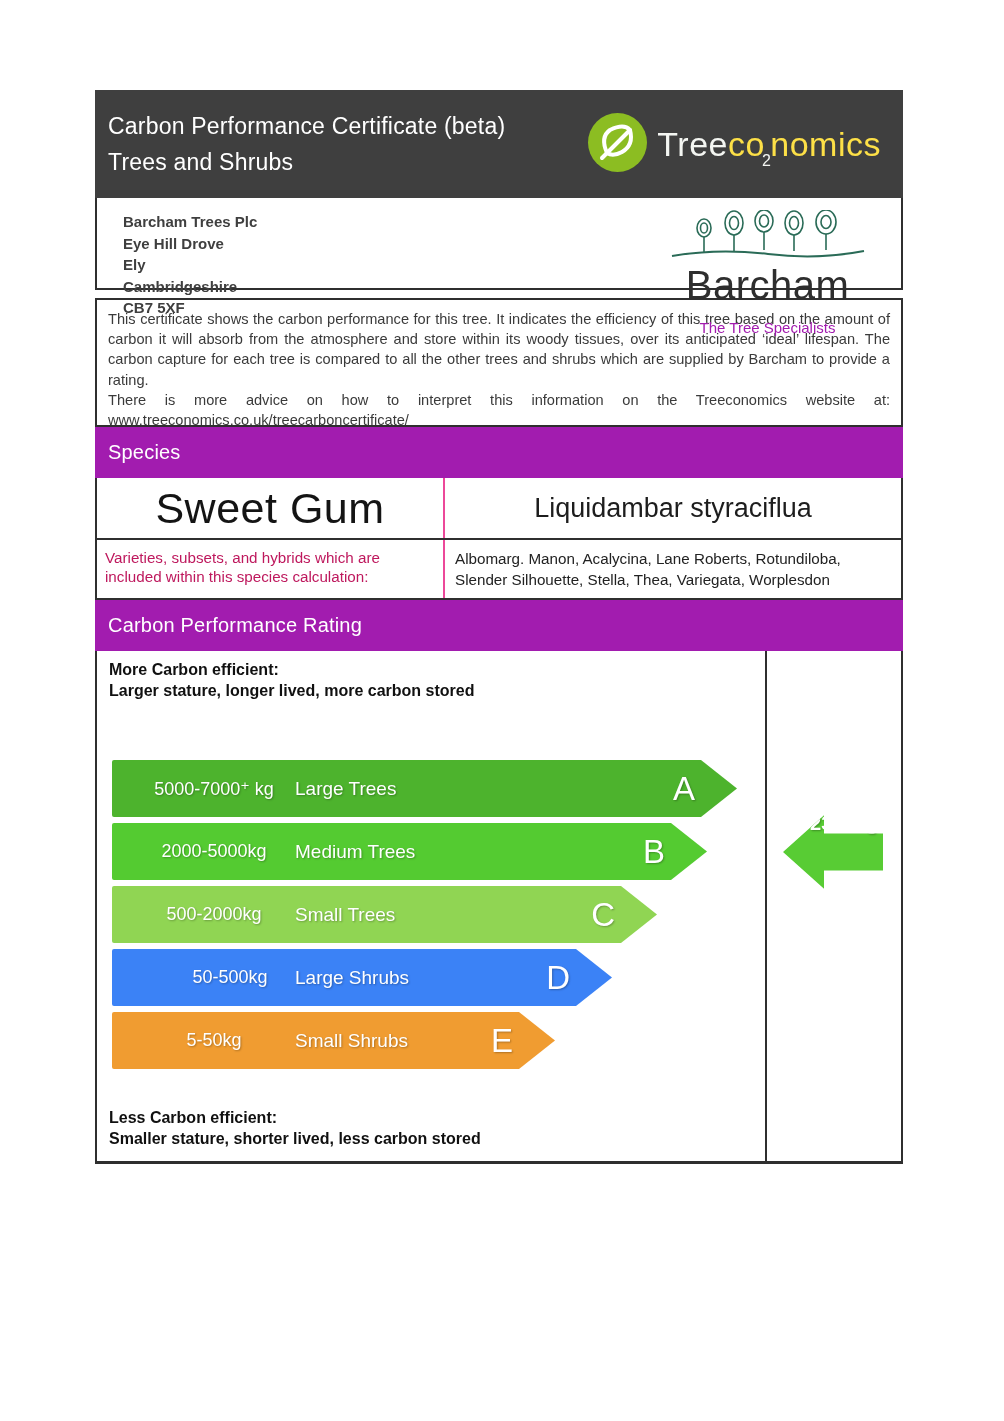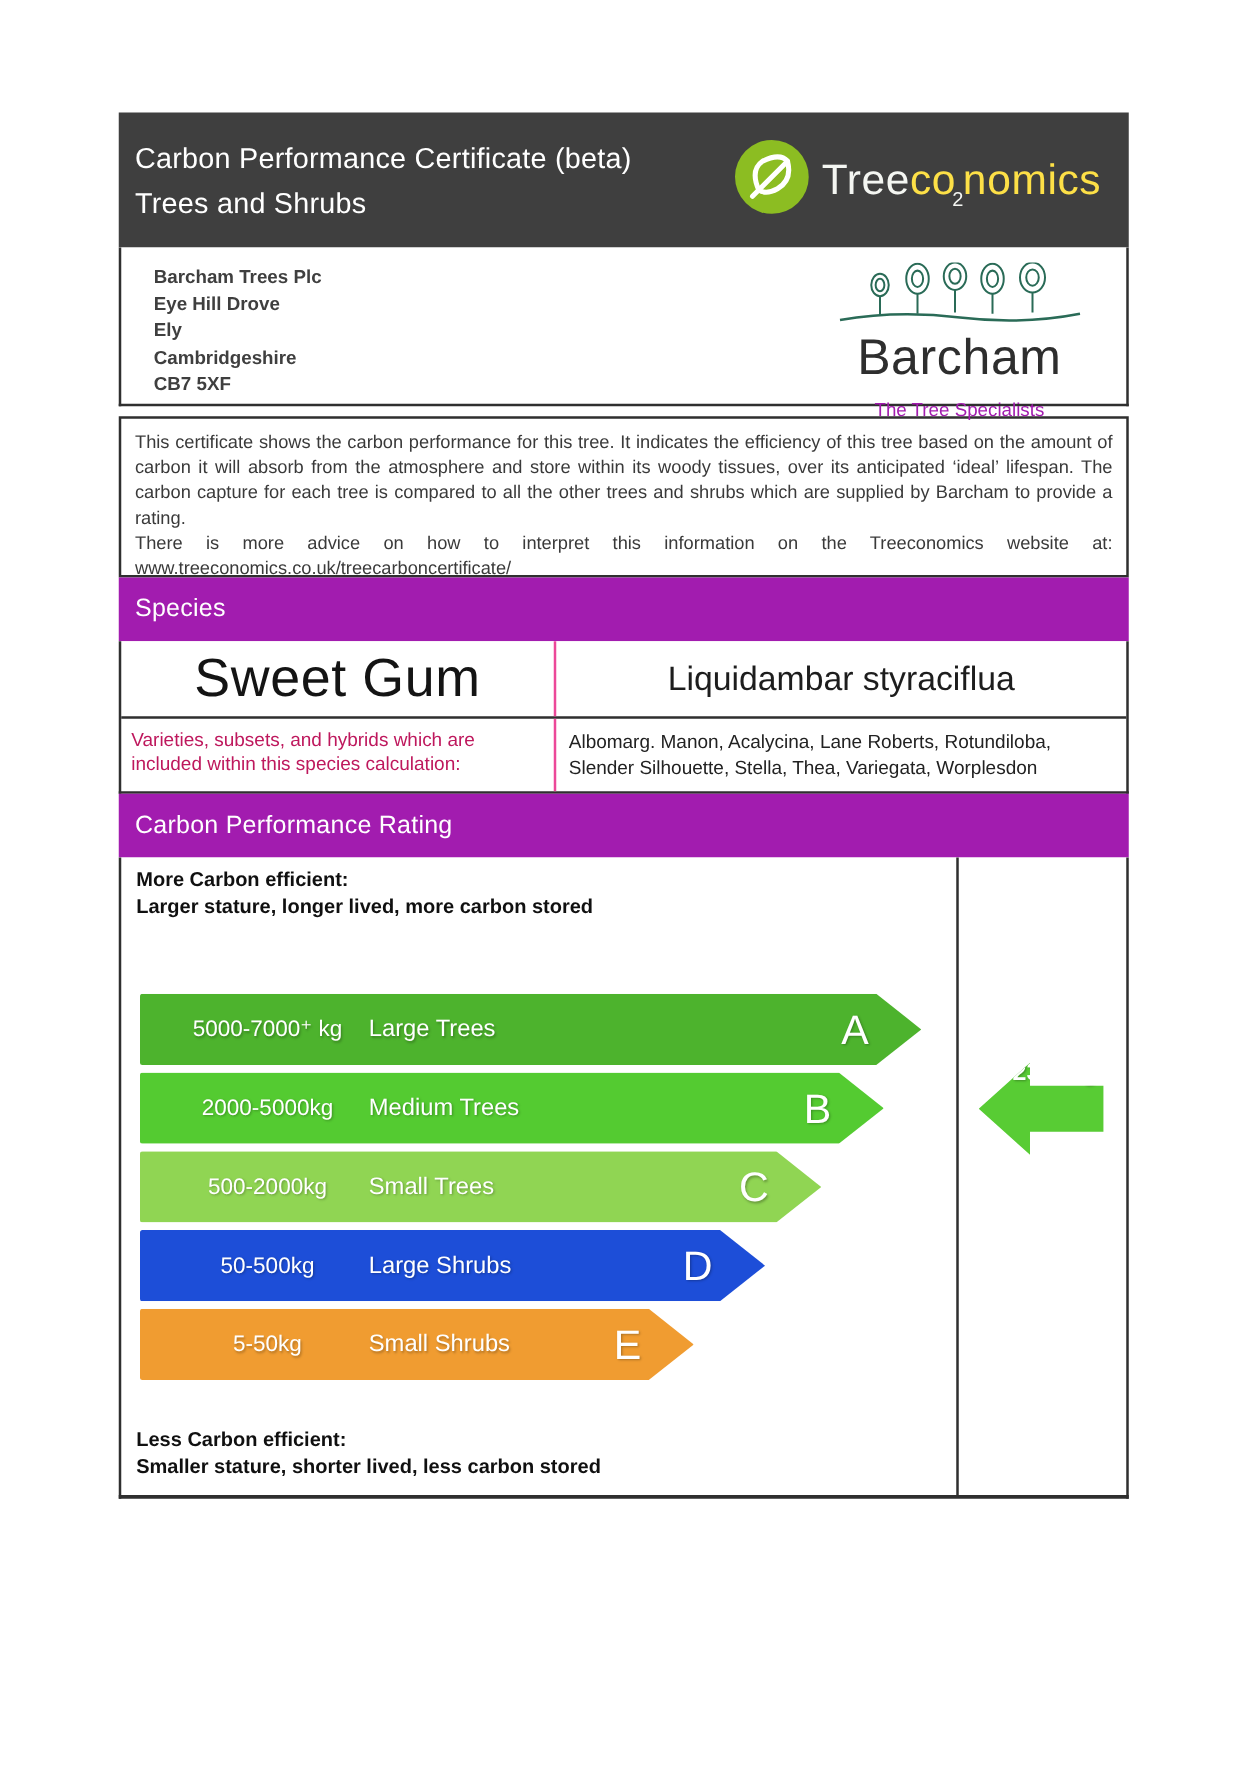--- a/index.html
+++ b/index.html
@@ -19,21 +19,21 @@
   }
   .hdr-titles { line-height:36px; font-size:23px; font-weight:400; letter-spacing:.2px; }
   .logo-wrap { display:flex; align-items:center; gap:8px; }
   .logo-text { font-size:34px; font-weight:500; letter-spacing:.5px; white-space:nowrap; }
   .logo-text .w { color:#f4f6f2; }
   .logo-text .g { color:#fde047; }
   .logo-text .sub { color:#f4f6f2; font-size:16px; position:relative; top:10px; margin:0 -1px 0 -3px; }
 
   
   .supplier {
-    height:127px; background:#fff; border:2px solid #2f2f2f; border-top:none;
+    height:92px; background:#fff; border:2px solid #2f2f2f; border-top:none;
     display:flex; justify-content:space-between; padding:10px 26px 6px 26px;
   }
   .addr { font-size:15px; font-weight:bold; color:#3f3f3f; line-height:21.5px; padding-top:3px; }
   .barcham { text-align:center; width:215px; position:relative; padding-top:2px; }
   .barcham-name { font-size:40px; color:#2e2e2e; font-weight:500; letter-spacing:.5px; line-height:38px; }
   .barcham-tag { font-size:15px; color:#a21caf; margin-top:15px; }
 
   
   .gap8 { height:8px; }
   .intro {
@@ -201,21 +201,21 @@
       <div class="band" style="width: 595px; background: rgb(84, 203, 49);">
         <span class="range">2000-5000kg</span>
         <span class="blabel">Medium Trees</span>
         <span class="letter">B</span>
       </div>
       <div class="band" style="width: 545px; background: rgb(144, 213, 83);">
         <span class="range">500-2000kg</span>
         <span class="blabel">Small Trees</span>
         <span class="letter">C</span>
       </div>
-      <div class="band" style="width: 500px; background: #1d4ed8;">
+      <div class="band" style="width: 500px; background: #3b82f6; padding-left: 16px;">
         <span class="range">50-500kg</span>
         <span class="blabel">Large Shrubs</span>
         <span class="letter">D</span>
       </div>
       <div class="band" style="width: 443px; background: rgb(240, 156, 49);">
         <span class="range">5-50kg</span>
         <span class="blabel">Small Shrubs</span>
         <span class="letter">E</span>
       </div>
     </div>

